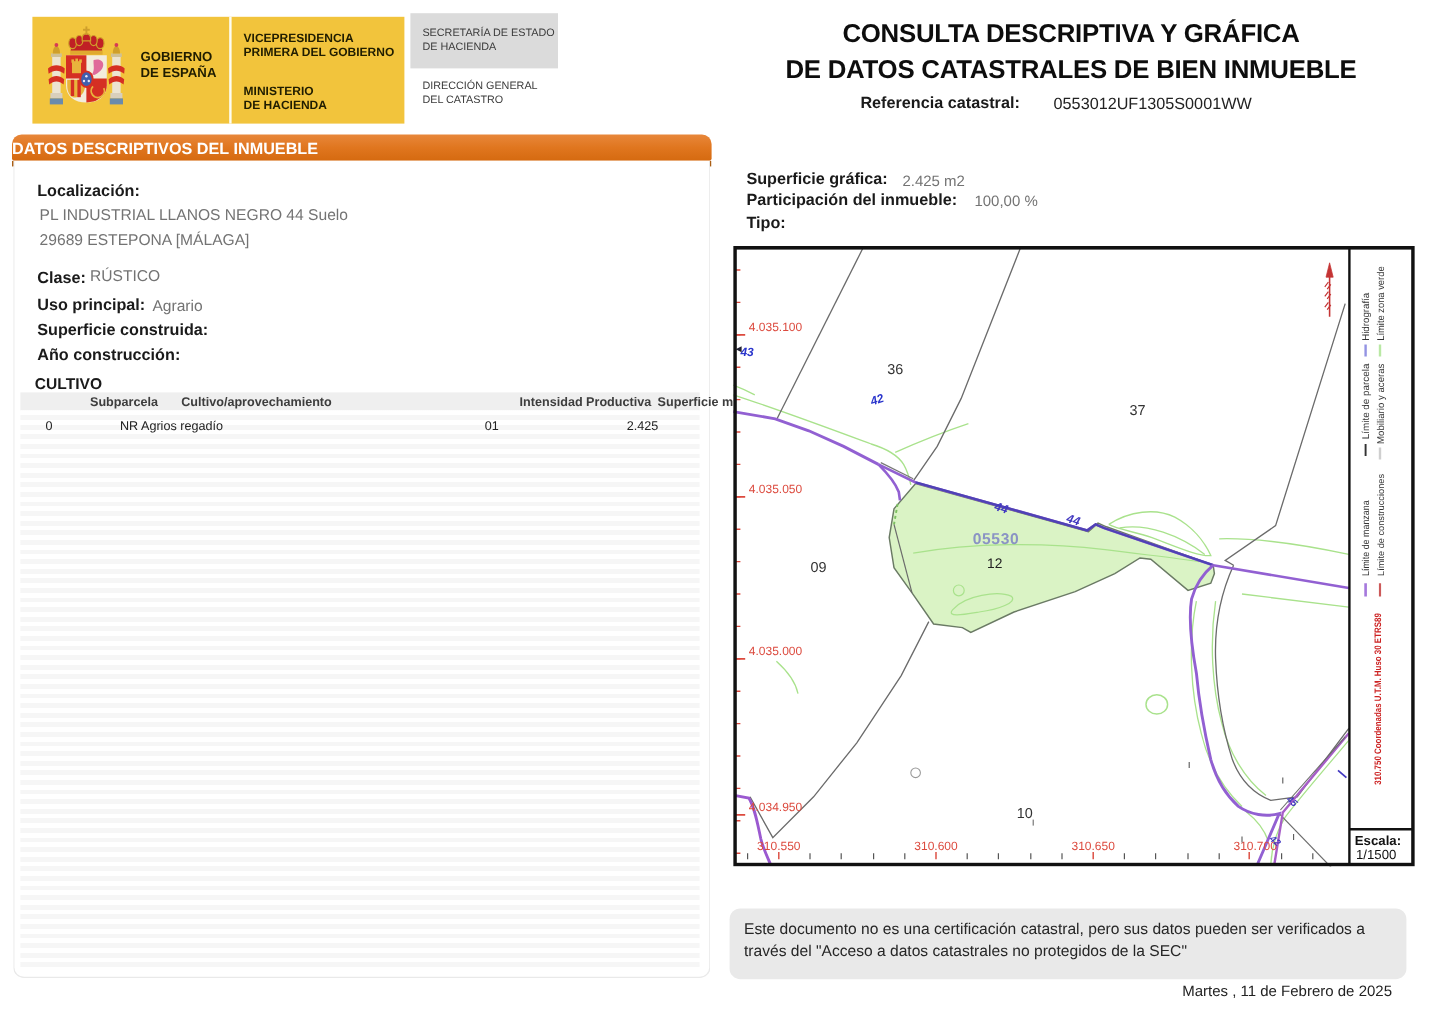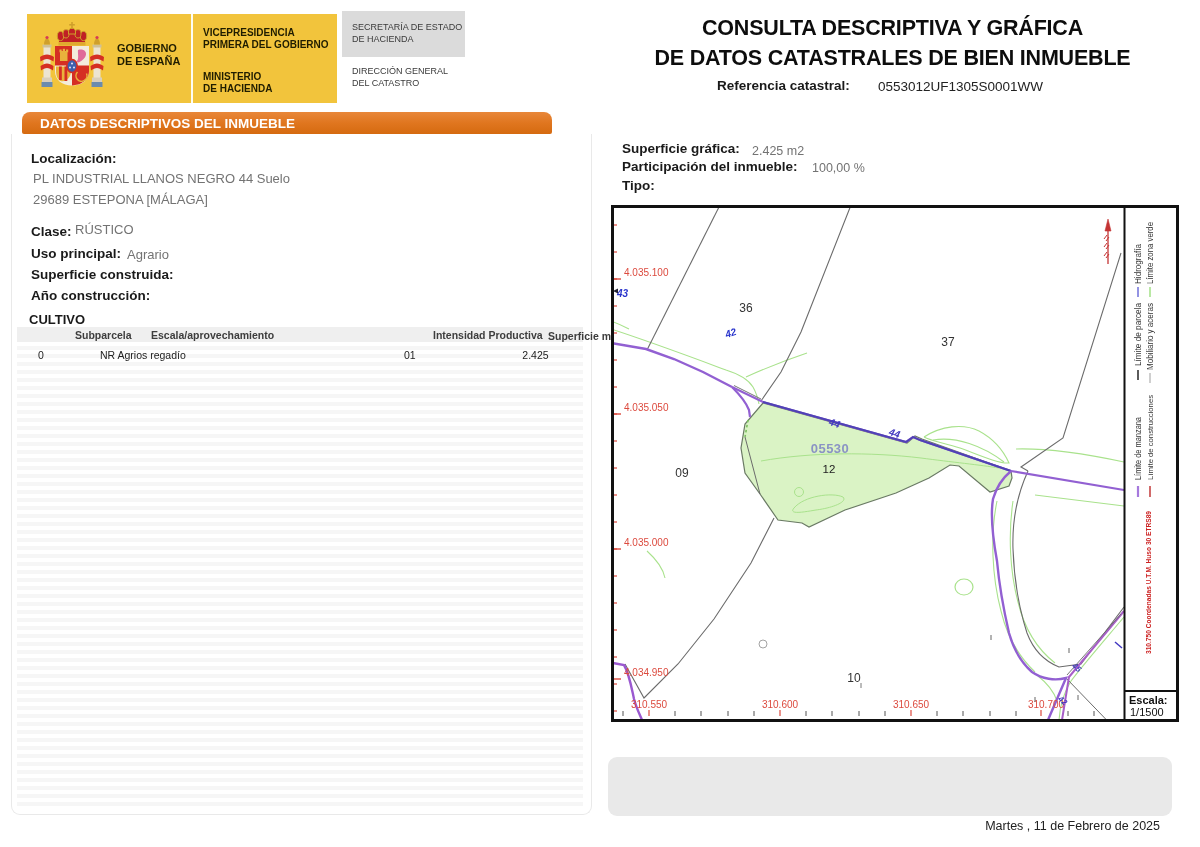--- a/index.html
+++ b/index.html
@@ -14,21 +14,21 @@
 .sech{left:352px;top:21px;font-size:9px;line-height:12px;color:#3a3a3a;}
 .dgc{left:352px;top:65px;font-size:9px;line-height:12px;color:#3a3a3a;}
 .title{left:600px;top:13px;width:585px;text-align:center;font-size:21.5px;font-weight:bold;line-height:30px;color:#0d0d0d;letter-spacing:-0.2px;}
 .ref1{left:717px;top:78px;font-size:13.5px;font-weight:bold;color:#1a1a1a;}
 .ref2{left:878px;top:79px;font-size:13.5px;color:#222;}
 .bar{top:112px;height:22px;background:linear-gradient(180deg,#e8873a 0%,#e0761f 50%,#d56a10 100%);
   border-radius:8px 8px 2px 2px;color:#fff;font-weight:bold;font-size:13.5px;line-height:23px;}
 .bar:before,.bar:after{content:"";position:absolute;top:22px;width:7px;height:5px;background:#aa5e14;}
 .bar:before{left:0;clip-path:polygon(0 0,100% 0,100% 35%,15% 100%,0 100%);}
 .bar:after{right:0;clip-path:polygon(0 0,100% 0,100% 100%,85% 100%,0 35%);}
-.barL{left:22px;width:530px;padding-left:18px;box-sizing:border-box;}
+.barL{left:10px;width:583px;padding-left:0;box-sizing:border-box;}
 .barR{left:604px;width:582px;padding-left:18px;box-sizing:border-box;}
 .panelL{left:11px;top:134px;width:581px;height:681px;border:1px solid #e9e9e9;border-top:none;
   border-radius:0 0 9px 9px;background:#fff;box-sizing:border-box;}
 .lbl{font-weight:bold;font-size:13.5px;color:#1a1a1a;}
 .val{font-size:13px;color:#737373;}
 .tblhead{left:17px;top:327px;width:566px;height:15px;background:#efefef;}
 .tblbody{left:17px;top:342px;width:566px;height:464px;background:repeating-linear-gradient(180deg,#ffffff 0px,#ffffff 4px,#f6f6f6 4px,#f6f6f6 8px);}
 .th{font-size:10.5px;font-weight:bold;color:#3d3d3d;margin-left:44px;}
 .td{font-size:10.5px;color:#222;}
 .disc{left:608px;top:757px;width:564px;height:59px;background:#e9e9e9;border-radius:9px;}
@@ -105,21 +105,21 @@
 <div class="abs lbl" style="left:31px;top:224px">Clase:</div>
 <div class="abs val" style="left:75px;top:222px">RÚSTICO</div>
 <div class="abs lbl" style="left:31px;top:246px">Uso principal:</div>
 <div class="abs val" style="left:127px;top:247px">Agrario</div>
 <div class="abs lbl" style="left:31px;top:267px">Superficie construida:</div>
 <div class="abs lbl" style="left:31px;top:288px">Año construcción:</div>
 <div class="abs lbl" style="left:29px;top:312px;font-size:13px">CULTIVO</div>
 <div class="abs tblhead"></div>
 <div class="abs tblbody"></div>
 <div class="abs th" style="left:31px;top:329px">Subparcela</div>
-<div class="abs th" style="left:107px;top:329px">Escala/aprovechamiento</div>
+<div class="abs th" style="left:107px;top:329px">Cultivo/aprovechamiento</div>
 <div class="abs th" style="left:389px;top:329px">Intensidad Productiva</div>
 <div class="abs th" style="left:504px;top:329px">Superficie m<sup style="font-size:7px">2</sup></div>
 <div class="abs td" style="left:38px;top:349px">0</div>
 <div class="abs td" style="left:100px;top:349px">NR Agrios regadío</div>
 <div class="abs td" style="left:404px;top:349px">01</div>
 <div class="abs td" style="left:500px;top:349px;width:71px;text-align:center">2.425</div>
 <div class="abs lbl" style="left:622px;top:141px">Superficie gráfica:</div>
 <div class="abs val" style="left:752px;top:144px;font-size:12.5px">2.425 m2</div>
 <div class="abs lbl" style="left:622px;top:159px">Participación del inmueble:</div>
 <div class="abs val" style="left:812px;top:161px;font-size:12.5px">100,00 %</div>
@@ -259,13 +259,14 @@
 <line x1="539" y1="168" x2="539" y2="178" stroke="#cfcfcf" stroke-width="2"></line>
 <text transform="rotate(-90 539 275)" x="539" y="278" font-size="7.6" fill="#333" textLength="85" lengthAdjust="spacingAndGlyphs">Límite de construcciones</text>
 <line x1="539" y1="281" x2="539" y2="292" stroke="#cc5a5a" stroke-width="1.8"></line>
 <text transform="rotate(-90 537 449)" x="537" y="452" font-size="7.8" fill="#cc2222" font-weight="bold" textLength="143" lengthAdjust="spacingAndGlyphs">310.750 Coordenadas U.T.M. Huso 30 ETRS89</text>
 <line x1="513.5" y1="486" x2="567" y2="486" stroke="#111" stroke-width="2"></line>
 <text x="518" y="499" font-size="11" font-weight="bold" fill="#111">Escala:</text>
 <text x="519" y="511" font-size="11" fill="#111">1/1500</text>
 <rect x="1.5" y="1.5" width="565" height="514" fill="none" stroke="#111" stroke-width="3"></rect>
 </svg>
 <div class="abs disc"></div>
+<div class="abs disctxt">Este documento no es una certificación catastral, pero sus datos pueden ser verificados a través del "Acceso a datos catastrales no protegidos de la SEC"</div>
 <div class="abs datetxt">Martes , 11 de Febrero de 2025</div>
 </div>
 </body></html>

